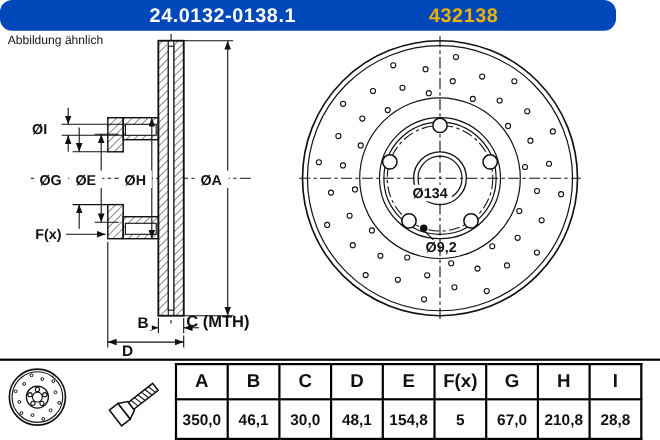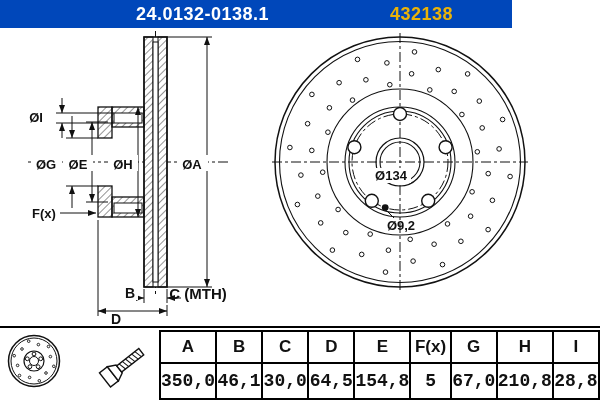--- a/index.html
+++ b/index.html
@@ -1,42 +1,43 @@
 <!DOCTYPE html>
 <html><head>
 <meta charset="utf-8">
 <style>
   html,body{margin:0;padding:0;background:#fff;}
   .page{position:relative;width:600px;height:400px;background:#fff;overflow:hidden;
         font-family:"Liberation Sans",sans-serif;color:#111;}
-  .header{position:absolute;left:0;top:0;width:512px;height:28px;background:#0047BA;}
+  .header{position:absolute;left:0;top:0;width:560px;height:28px;background:#0047BA;border-radius:11px;}
   .header .pn{position:absolute;left:136px;top:0;line-height:28px;font-size:18px;font-weight:bold;color:#fff;letter-spacing:.5px;}
   .header .an{position:absolute;left:390px;top:0;line-height:28px;font-size:18px;font-weight:bold;color:#eab308;letter-spacing:.5px;}
   .note{position:absolute;left:7px;top:31px;font-size:11px;line-height:13px;color:#111;}
   .drawing{position:absolute;left:0;top:29px;width:600px;height:297px;}
   .sep{position:absolute;left:0;top:326px;width:600px;height:2px;background:#000;}
   .icons svg{position:absolute;}
   .dim-table{position:absolute;left:159px;top:330px;}
   table{border-collapse:collapse;table-layout:fixed;}
   th,td{border:2px solid #000;width:45px;text-align:center;padding:0;}
   th{height:30px;font-size:17px;font-weight:bold;}
-  td{height:34px;font-size:18px;font-weight:bold;font-family:Liberation Mono, monospace;}
+  td{height:34px;font-size:14px;font-weight:bold;}
   text{font-family:"Liberation Sans",sans-serif;font-weight:bold;fill:#111;}
 </style>
 </head>
 <body>
 
 <div class="page">
 
   <div class="header">
     <span class="pn">24.0132-0138.1</span>
     <span class="an">432138</span>
   </div>
 
   <div class="note">
+    <div>Abbildung ähnlich</div>
   </div>
 
   <svg class="drawing" width="600" height="297" viewBox="0 0 600 297">
     <defs>
       <pattern id="hatch" width="5" height="5" patternUnits="userSpaceOnUse" patternTransform="rotate(45)">
         <line x1="0" y1="0" x2="0" y2="5" stroke="#111" stroke-width="0.9"></line>
       </pattern>
       <marker id="arr" orient="auto-start-reverse" markerWidth="12" markerHeight="8" refX="8" refY="3">
         <path d="M0,0 L8,3 L0,6 z" fill="#111"></path>
       </marker>
@@ -269,21 +270,21 @@
         <th>E</th>
         <th>F(x)</th>
         <th>G</th>
         <th>H</th>
         <th>I</th>
       </tr>
       <tr>
         <td>350,0</td>
         <td>46,1</td>
         <td>30,0</td>
-        <td>64,5</td>
+        <td>48,1</td>
         <td>154,8</td>
         <td>5</td>
         <td>67,0</td>
         <td>210,8</td>
         <td>28,8</td>
       </tr>
     </tbody>
       </table>
   </div>
 

